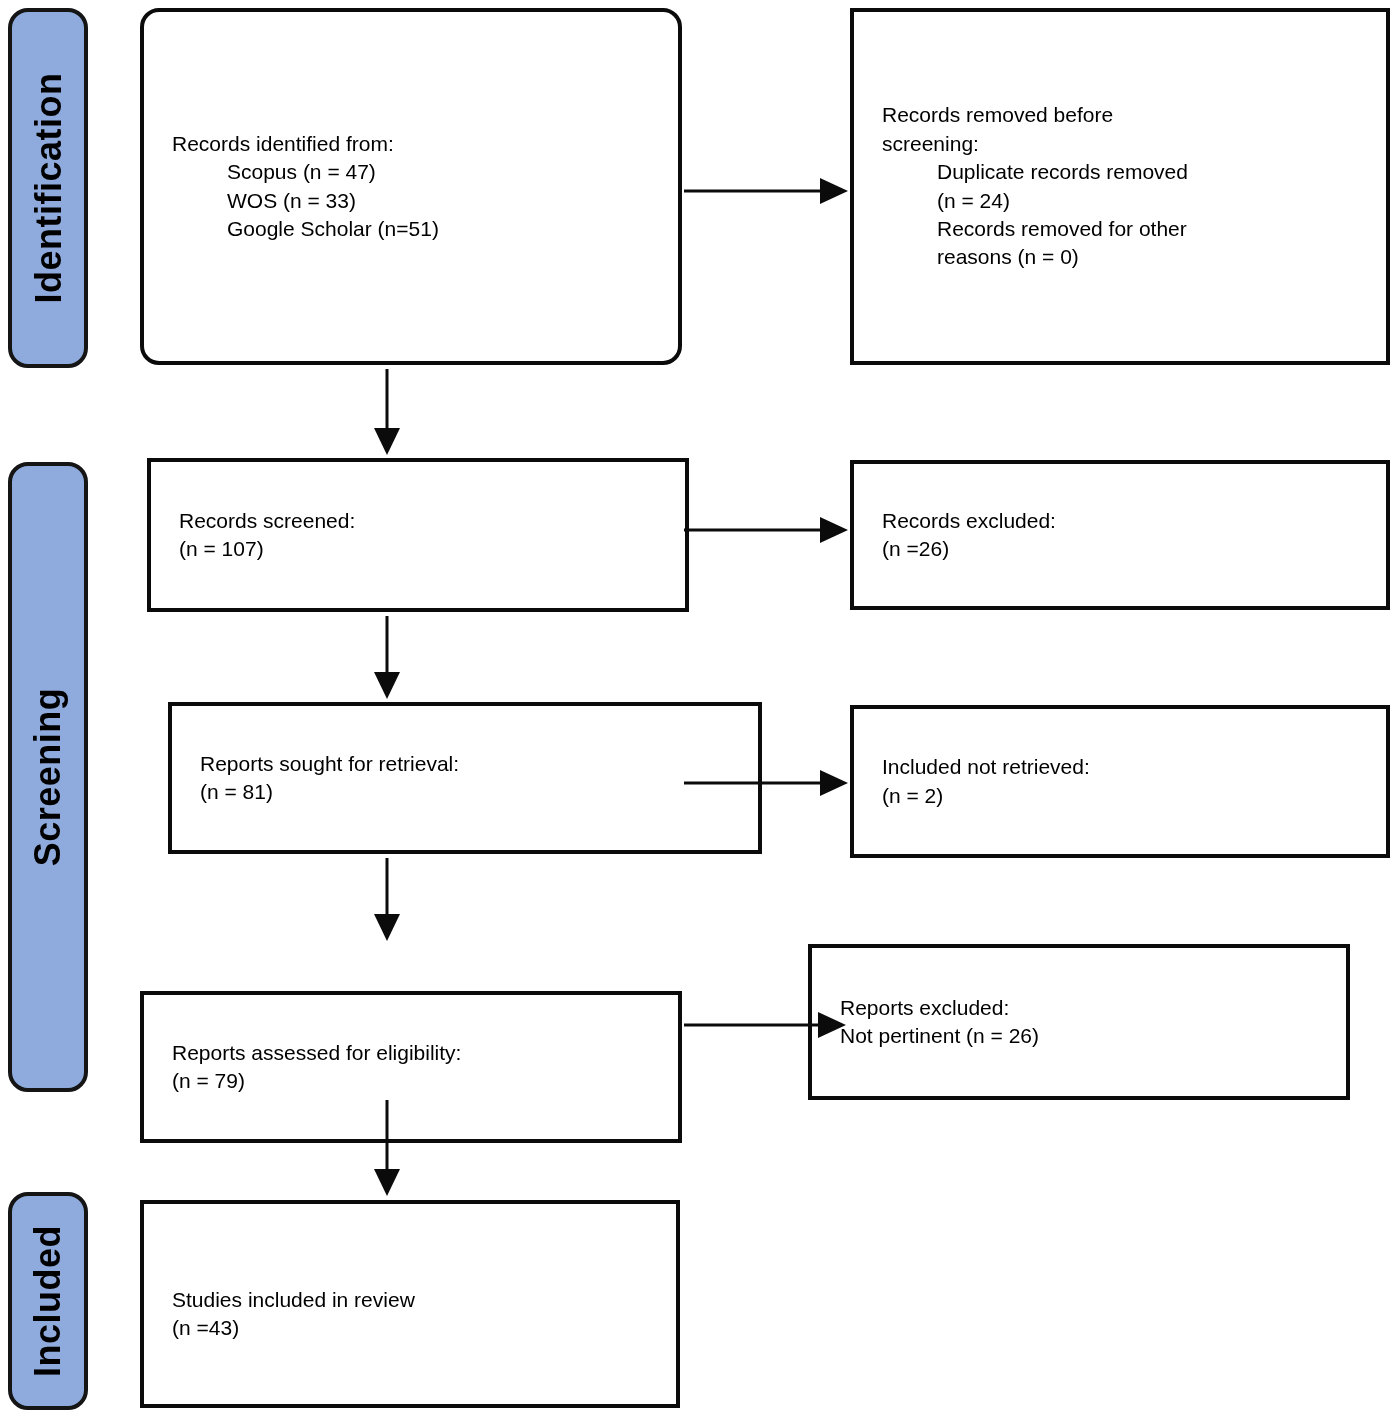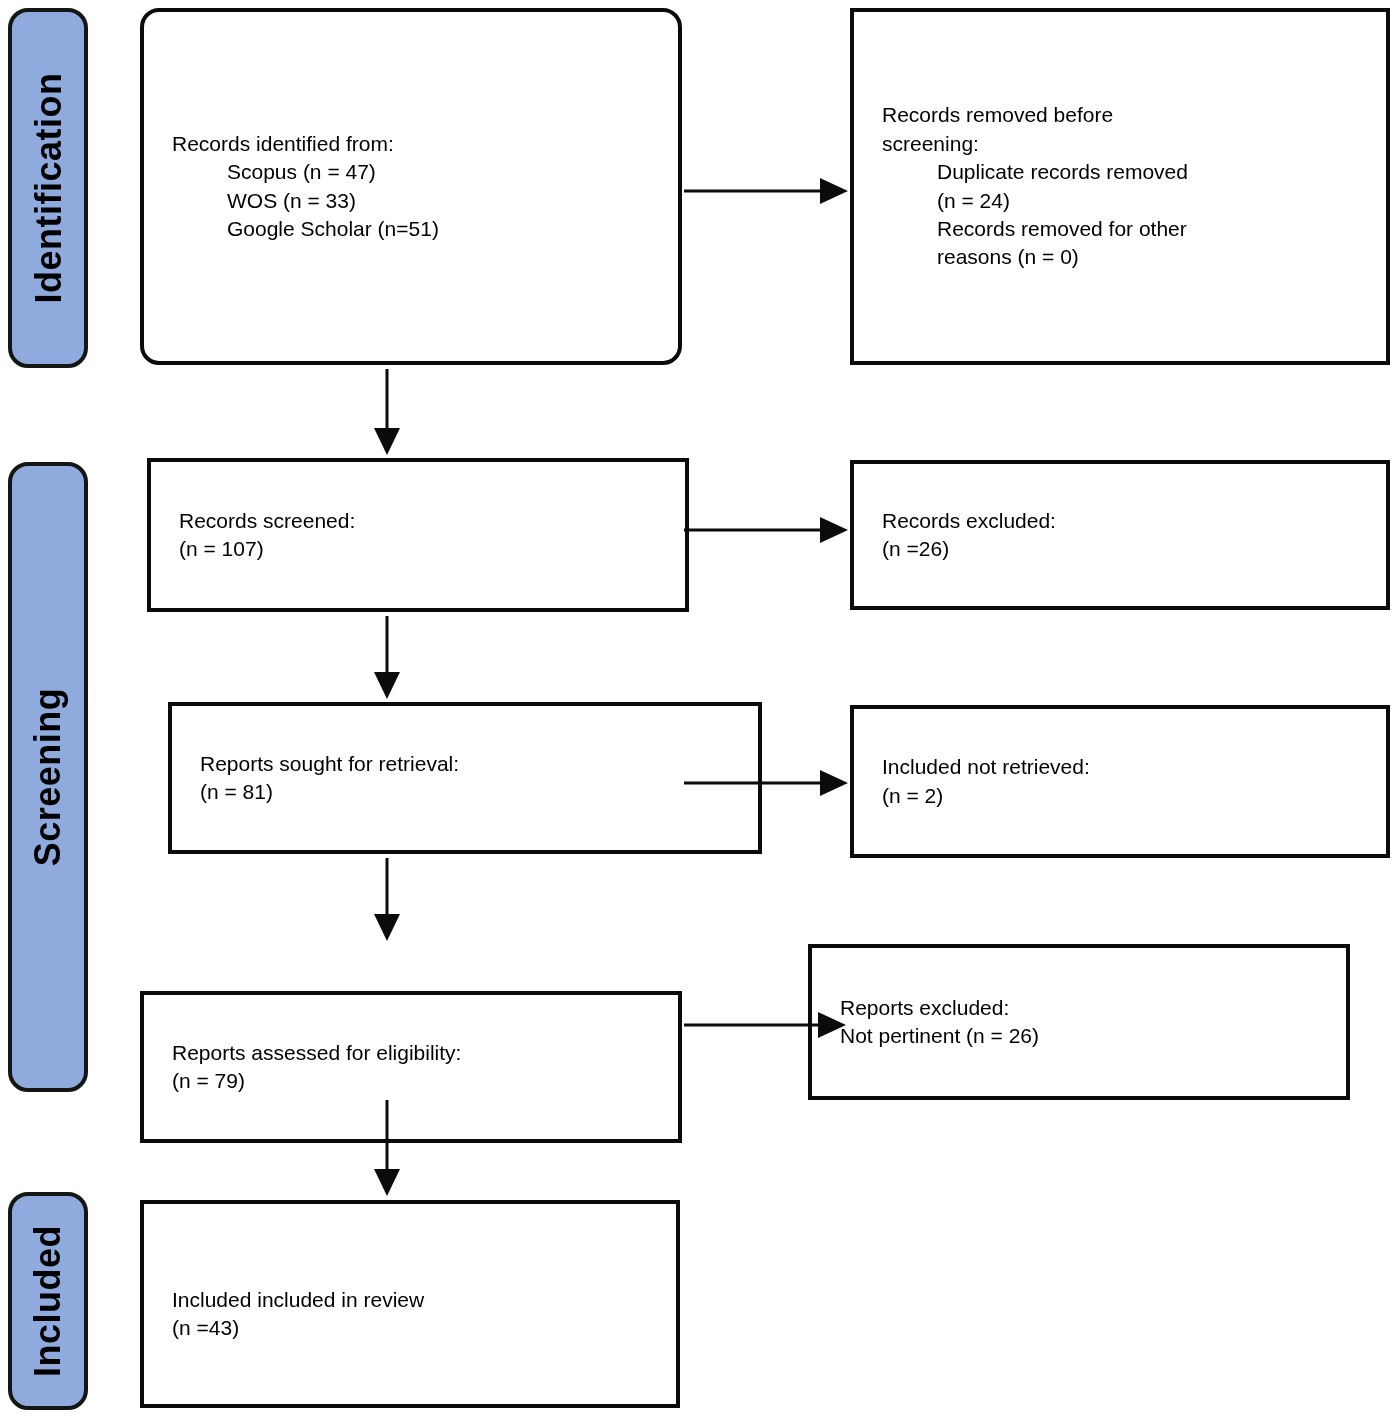--- a/index.html
+++ b/index.html
@@ -82,21 +82,21 @@
     <div>Reports assessed for eligibility:</div>
     <div>(n = 79)</div>
   </div>
 
   <div class="box" style="left:808px;top:944px;width:542px;height:156px;">
     <div>Reports excluded:</div>
     <div>Not pertinent (n = 26)</div>
   </div>
 
   <div class="box" style="left:140px;top:1200px;width:540px;height:208px;padding-top:20px;">
-    <div>Included included in review</div>
+    <div>Studies included in review</div>
     <div>(n =43)</div>
   </div>
 
   <svg class="arrows" viewBox="0 0 1400 1417" aria-hidden="true">
 
     <g>
       <line x1="684" y1="191" x2="824" y2="191"></line>
       <polygon points="848,191 820,178 820,204"></polygon>
     </g>
 

